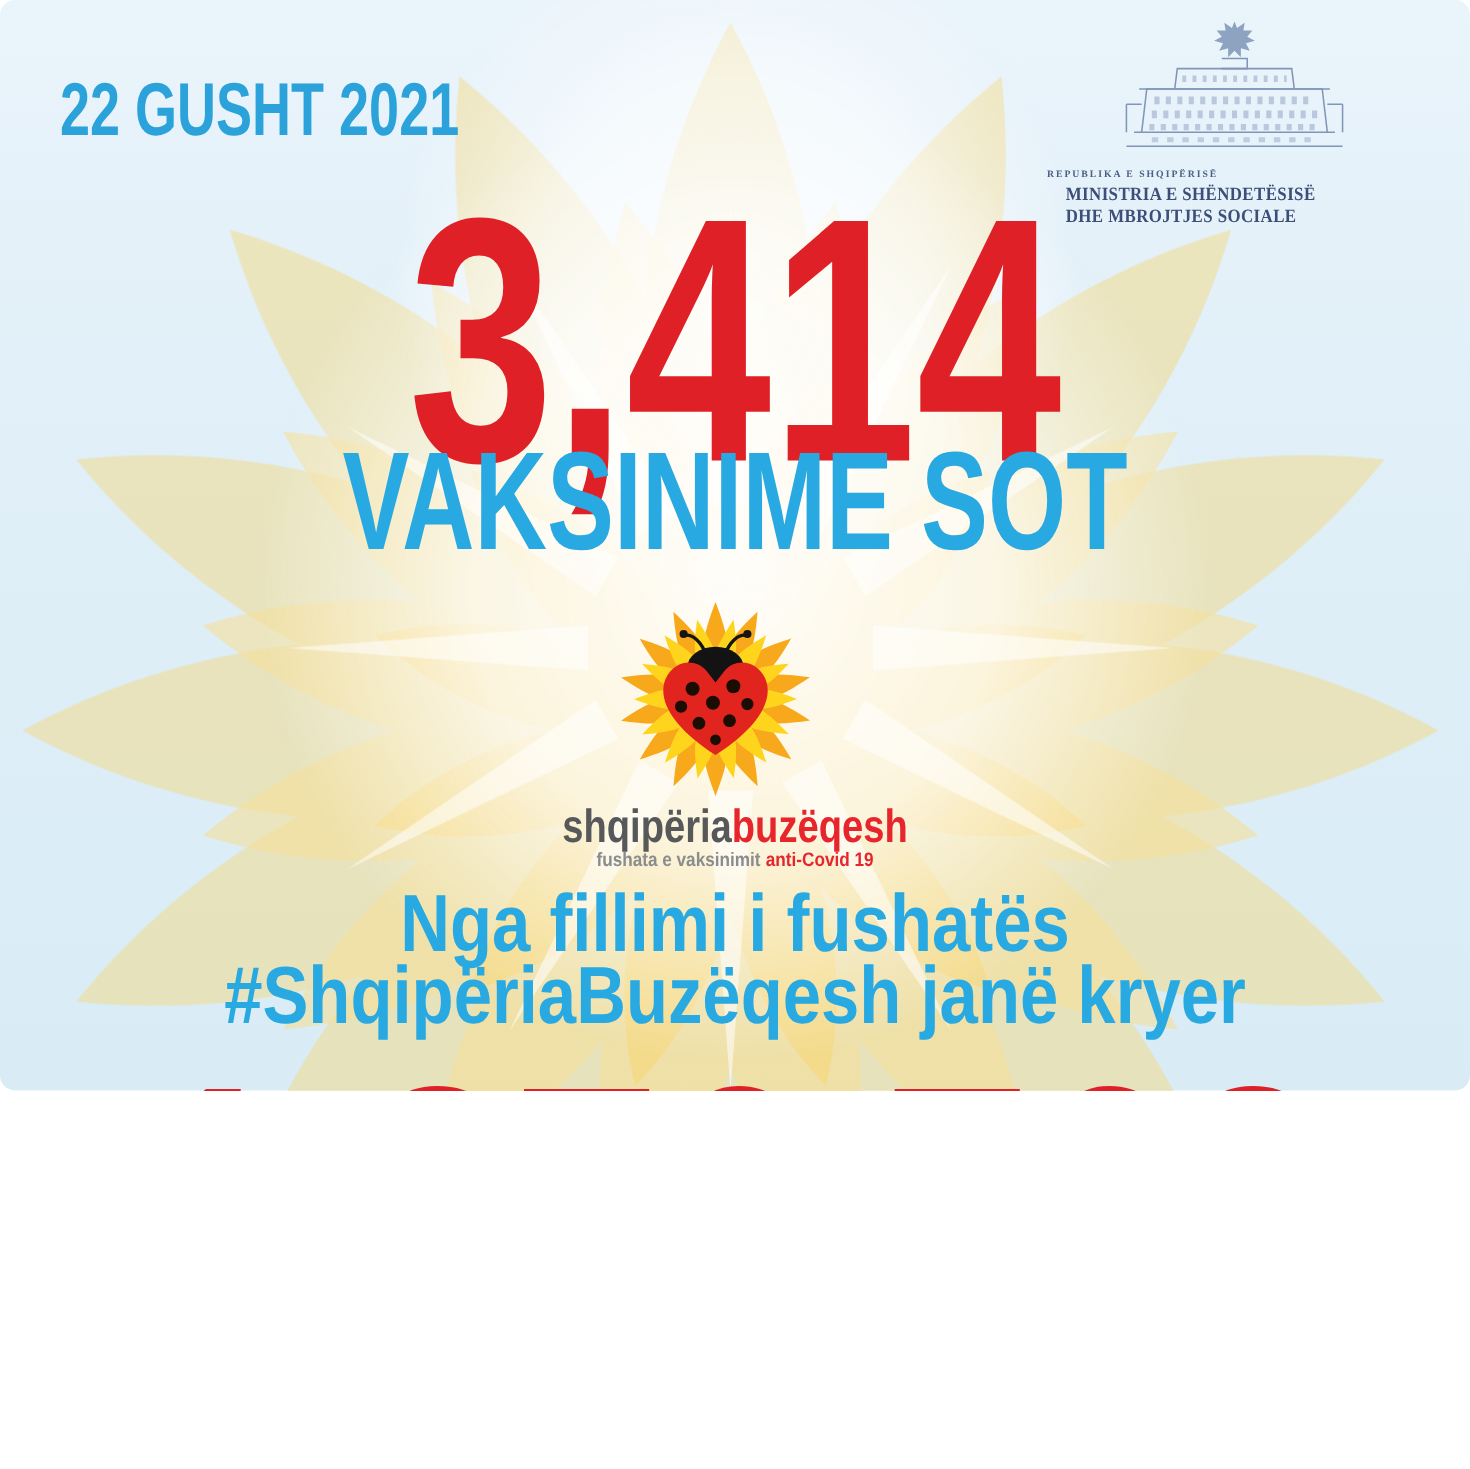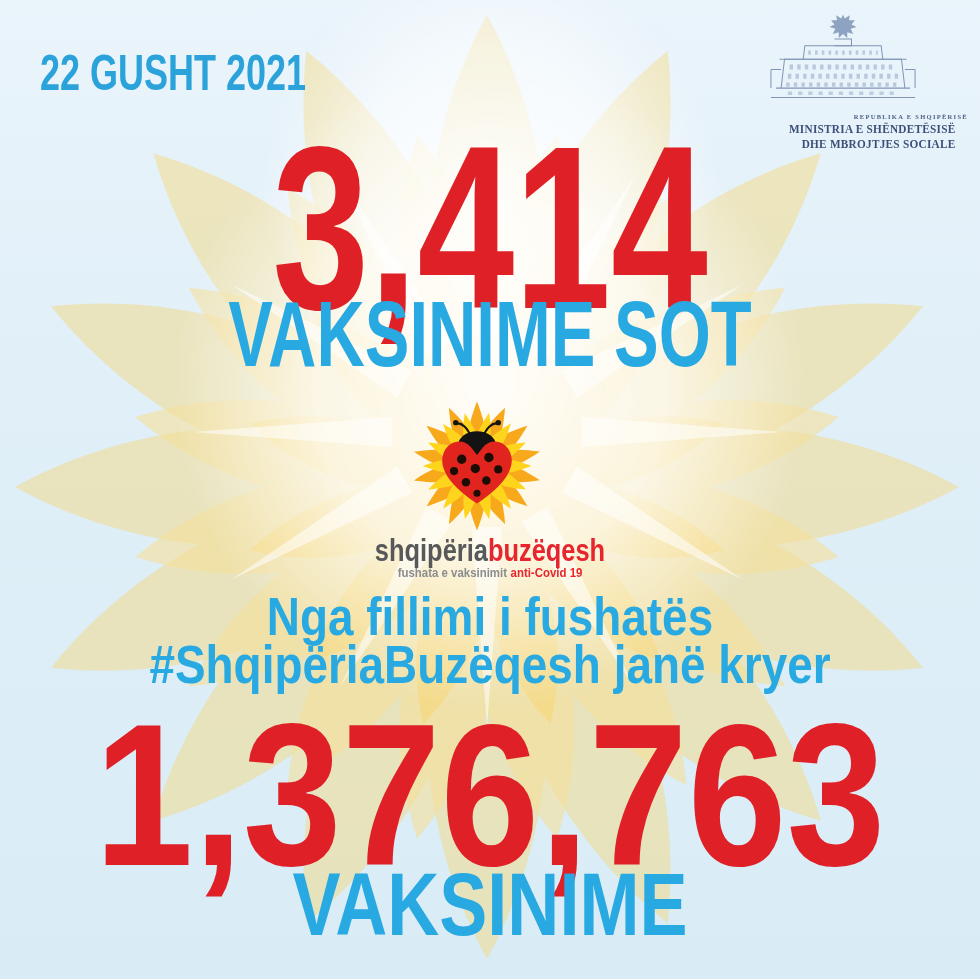--- a/index.html
+++ b/index.html
@@ -1,35 +1,36 @@
 <!DOCTYPE html>
 <html><head>
 <meta charset="utf-8">
 <style>
   html,body{margin:0;padding:0;}
   .stage{
     position:relative;
-    width:980px;height:979px;
+    width:980px;height:727px;
     overflow:hidden;
     background:linear-gradient(180deg,#eaf4fb 0%,#e0eff8 40%,#d9ecf6 100%);
     font-family:"Liberation Sans", sans-serif;
+    border-radius:10px;
   }
   .bg-art{position:absolute;left:0;top:0;width:980px;height:979px;}
   .abs{position:absolute;left:0;width:980px;text-align:center;}
 
   .date{
     position:absolute;left:40px;top:44px;
     font-size:50px;font-weight:bold;color:#2ba3da;
     transform:scaleX(.72);transform-origin:left top;
     letter-spacing:0px;white-space:nowrap;
   }
 
   .ministry{
-    position:absolute;top:10px;right:12px;width:250px;
-    text-align:right;color:#42547c;
+    position:absolute;top:10px;right:32px;width:250px;
+    text-align:left;color:#42547c;
   }
   .ministry svg{width:178px;height:102px;display:block;margin:0 auto;}
   .ministry .rep{
     font-size:6.5px;letter-spacing:1.3px;font-weight:bold;
     font-family:"Liberation Serif",serif;margin-top:1px;color:#4d5f85;
   }
   .ministry .mname{
     font-family:"Liberation Serif",serif;font-weight:bold;
     font-size:12.5px;line-height:15px;letter-spacing:.3px;
     transform:scaleX(.9);transform-origin:center top;margin-top:2px;color:#3d4f78;

